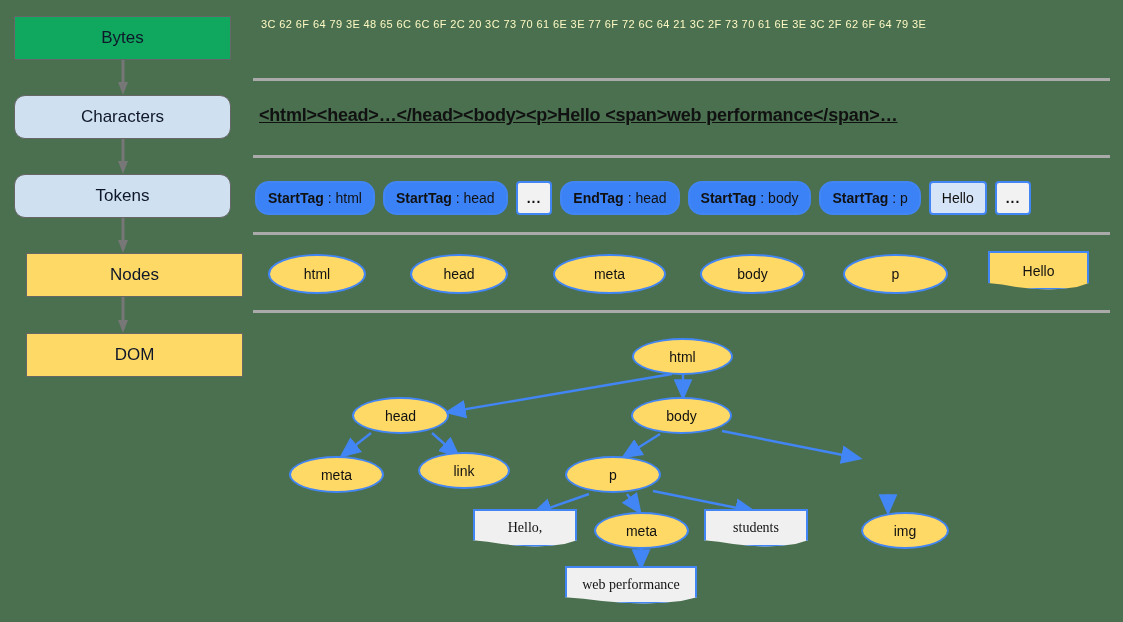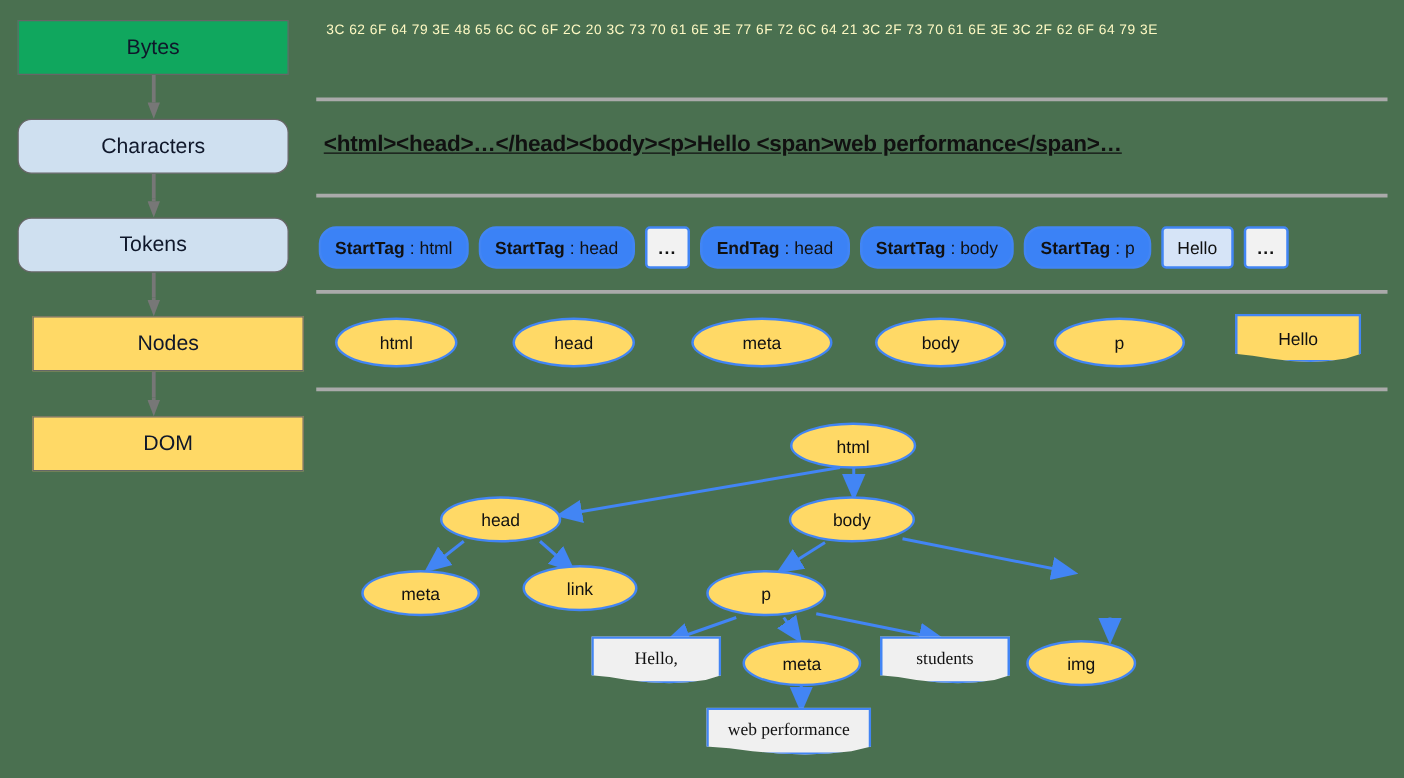--- a/index.html
+++ b/index.html
@@ -266,17 +266,17 @@
 
     <div class="tnode ell" style="left:632px; top:338px; width:101px; height:37px">html</div>
     <div class="tnode ell" style="left:352px; top:397px; width:97px; height:37px">head</div>
     <div class="tnode ell" style="left:631px; top:397px; width:101px; height:37px">body</div>
     <div class="tnode ell" style="left:289px; top:456px; width:95px; height:37px">meta</div>
     <div class="tnode ell" style="left:418px; top:452px; width:92px; height:37px">link</div>
     <div class="tnode ell" style="left:565px; top:456px; width:96px; height:37px">p</div>
     <div class="tnode doc wavy" style="left:473px; top:509px; width:104px; height:38px">Hello,</div>
     <div class="tnode ell" style="left:594px; top:512px; width:95px; height:37px">meta</div>
     <div class="tnode doc wavy" style="left:704px; top:509px; width:104px; height:38px">students</div>
-    <div class="tnode ell" style="left:821px; top:512px; width:88px; height:37px">img</div>
+    <div class="tnode ell" style="left:861px; top:512px; width:88px; height:37px">img</div>
     <div class="tnode doc wavy" style="left:565px; top:566px; width:132px; height:38px">web performance</div>
   </div>
 
 </div>
 
 </body></html>

